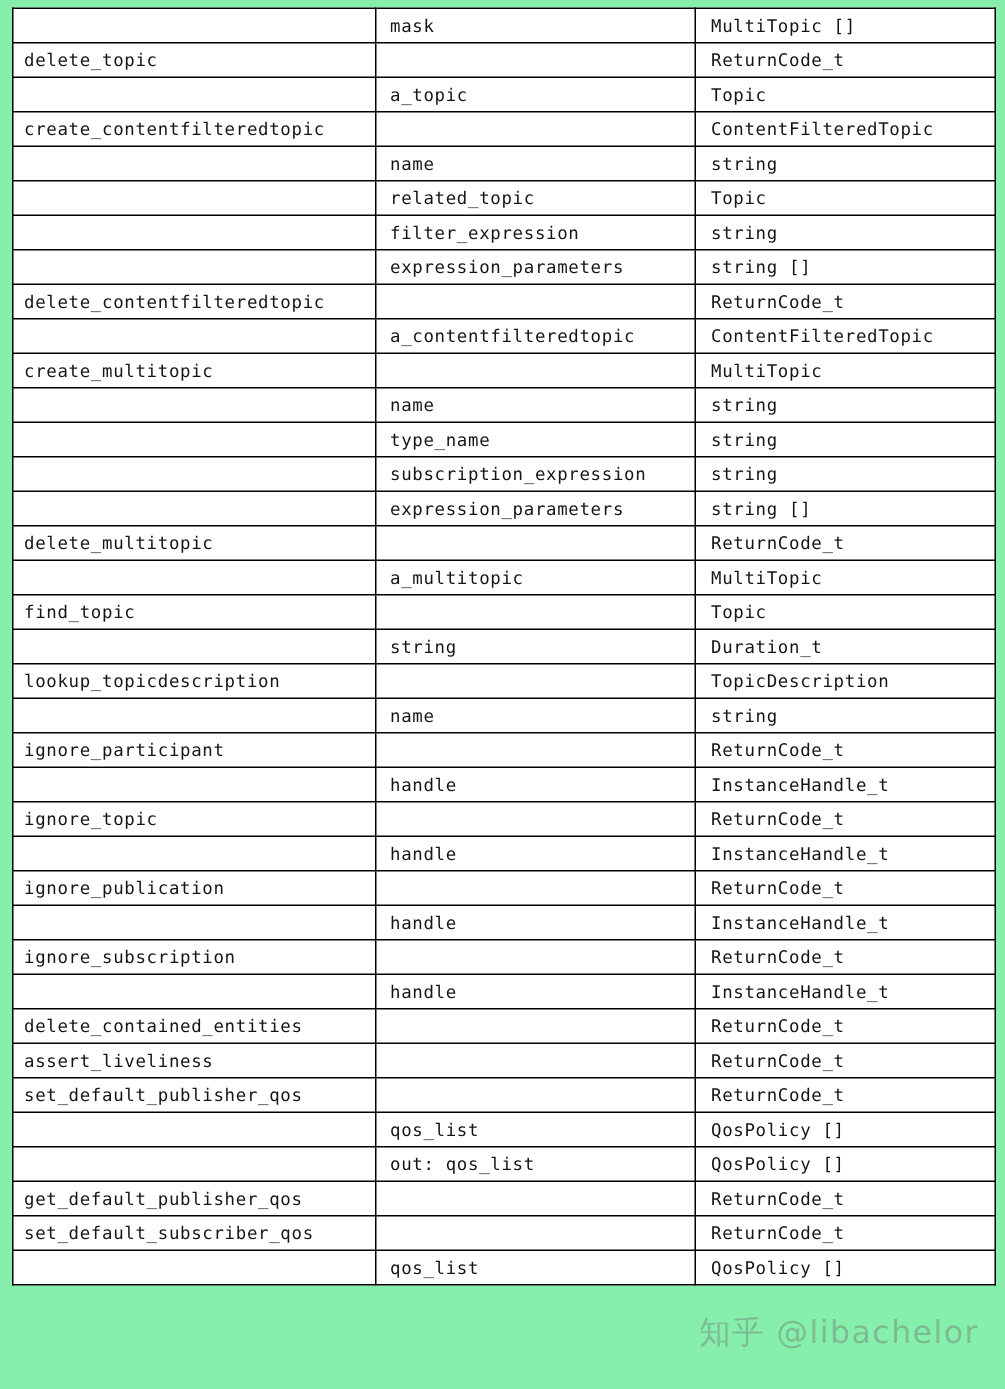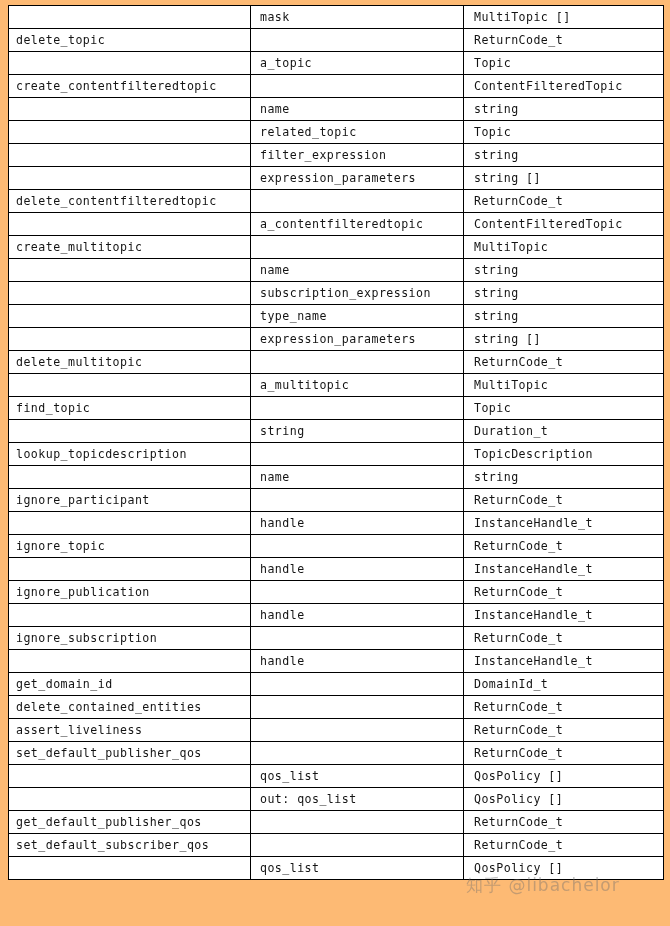--- a/index.html
+++ b/index.html
@@ -12,21 +12,21 @@
     width: 670px;
     height: 926px;
     overflow: hidden;
     font-family: "DejaVu Sans Mono", "Liberation Mono", monospace;
     position: relative;
   }
   #page {
     position: relative;
     width: 670px;
     height: 926px;
-    background: #fdba74;
+    background: #86efac;
   }
   #api-table {
     position: absolute;
     left: 8px;
     top: 5px;
     width: 655px;
     border-collapse: collapse;
     table-layout: fixed;
     background: #ffffff;
   }
@@ -58,21 +58,21 @@
   #api-table td.type {
     text-align: left;
     padding-left: 10px;
   }
   
   #watermark {
     position: absolute;
     left: 466px;
     top: 874px;
     font-family: "DejaVu Sans", "Liberation Sans", sans-serif;
-    font-size: 17px;
+    font-size: 21px;
     letter-spacing: 1px;
     color: rgba(110, 110, 110, 0.40);
     white-space: nowrap;
     pointer-events: none;
     user-select: none;
   }
 </style>
 </head>
 <body>
 
@@ -140,26 +140,26 @@
           <td class="par"></td>
           <td class="type">MultiTopic</td>
         </tr>
         <tr>
           <td class="op"></td>
           <td class="par">name</td>
           <td class="type">string</td>
         </tr>
         <tr>
           <td class="op"></td>
+          <td class="par">type_name</td>
+          <td class="type">string</td>
+        </tr>
+        <tr>
+          <td class="op"></td>
           <td class="par">subscription_expression</td>
-          <td class="type">string</td>
-        </tr>
-        <tr>
-          <td class="op"></td>
-          <td class="par">type_name</td>
           <td class="type">string</td>
         </tr>
         <tr>
           <td class="op"></td>
           <td class="par">expression_parameters</td>
           <td class="type">string []</td>
         </tr>
         <tr>
           <td class="op">delete_multitopic</td>
           <td class="par"></td>
@@ -224,25 +224,20 @@
           <td class="op">ignore_subscription</td>
           <td class="par"></td>
           <td class="type">ReturnCode_t</td>
         </tr>
         <tr>
           <td class="op"></td>
           <td class="par">handle</td>
           <td class="type">InstanceHandle_t</td>
         </tr>
         <tr>
-          <td class="op">get_domain_id</td>
-          <td class="par"></td>
-          <td class="type">DomainId_t</td>
-        </tr>
-        <tr>
           <td class="op">delete_contained_entities</td>
           <td class="par"></td>
           <td class="type">ReturnCode_t</td>
         </tr>
         <tr>
           <td class="op">assert_liveliness</td>
           <td class="par"></td>
           <td class="type">ReturnCode_t</td>
         </tr>
         <tr>

